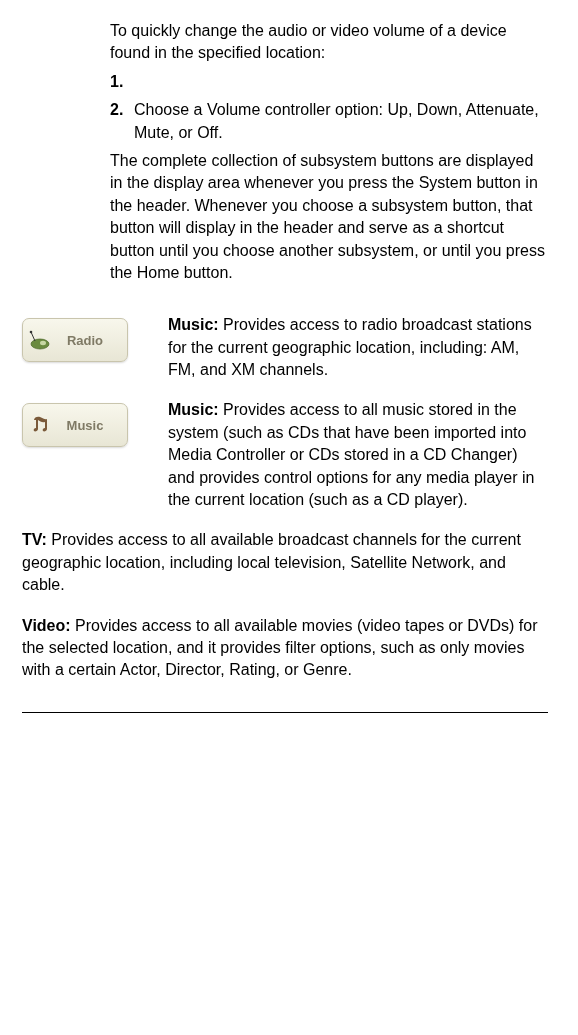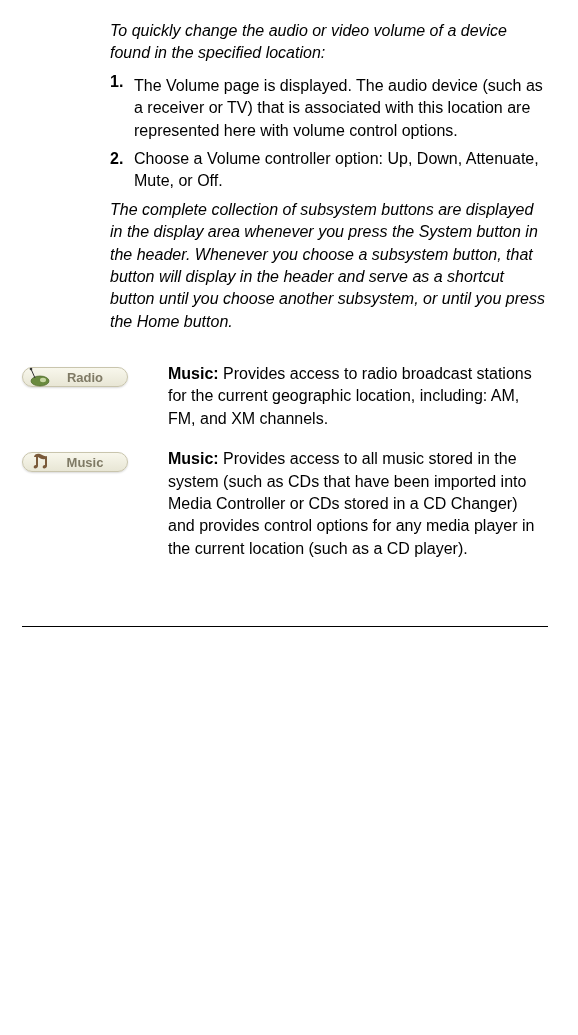--- a/index.html
+++ b/index.html
@@ -14,21 +14,20 @@
     padding: 20px 30px 20px 22px;
     box-sizing: border-box;
   }
   .intro, .section-desc {
     margin-left: 88px;
     font-size: 16px;
     line-height: 1.4;
   }
   .intro p, .section-desc p {
     margin: 0 0 6px 0;
-    font-style: italic;
   }
   .steps {
     margin-left: 88px;
     font-size: 16px;
     line-height: 1.4;
   }
   .step {
     display: flex;
     margin-bottom: 6px;
   }
@@ -56,23 +55,23 @@
   .buttons-block {
     margin-top: 30px;
   }
   .button-row {
     display: flex;
     align-items: flex-start;
     margin-bottom: 18px;
   }
   .button-badge {
     width: 106px;
-    height: 20px;
+    height: 44px;
     flex-shrink: 0;
-    border-radius: 15px;
+    border-radius: 7px;
     background: linear-gradient(#f8f7ec, #e8e6d5);
     border: 1px solid #c9c5ad;
     box-shadow: 0 1px 2px rgba(0,0,0,.15);
     display: flex;
     align-items: center;
     box-sizing: border-box;
     padding: 0 8px 0 6px;
     margin-right: 40px;
     margin-top: 4px;
   }
@@ -117,21 +116,20 @@
 <div class="page">
 
   <div class="intro">
     <p>To quickly change the audio or video volume of a device found in the specified location:</p>
   </div>
 
   <div class="steps">
     <div class="step">
       <div class="step-num">1.</div>
       <div class="step-body">
-        <div class="step-sub">The Volume page is displayed. The audio device (such as a receiver or TV) that is associated with this location are represented here with volume control options.</div>
       </div>
     </div>
     <div class="step">
       <div class="step-num">2.</div>
       <div class="step-body">
         <div class="step-text">Choose a Volume controller option: Up, Down, Attenuate, Mute, or Off.</div>
       </div>
     </div>
   </div>
 
@@ -167,22 +165,28 @@
           </svg>
         </span>
         <span class="label">Music</span>
       </div>
       <div class="button-desc">
         <span class="desc-label">Music:</span><span> Provides access to all music stored in the system (such as CDs that have been imported into Media Controller or CDs stored in a CD Changer) and provides control options for any media player in the current location (such as a CD player).</span>
       </div>
     </div>
 
     <div class="button-row">
+      <div class="button-desc">
+        <span class="desc-label">TV:</span><span> Provides access to all available broadcast channels for the current geographic location, including local television, Satellite Network, and cable.</span>
+      </div>
     </div>
 
     <div class="button-row">
+      <div class="button-desc">
+        <span class="desc-label">Video:</span><span> Provides access to all available movies (video tapes or DVDs) for the selected location, and it provides filter options, such as only movies with a certain Actor, Director, Rating, or Genre.</span>
+      </div>
     </div>
 
   </div>
 
   <hr class="footer-line">
 
 </div>
 
 </body></html>

